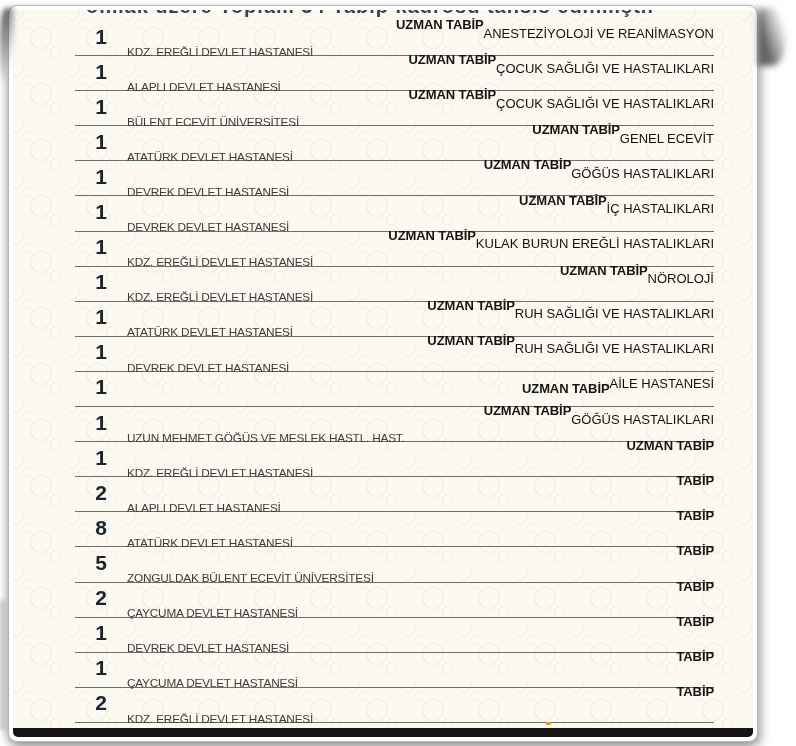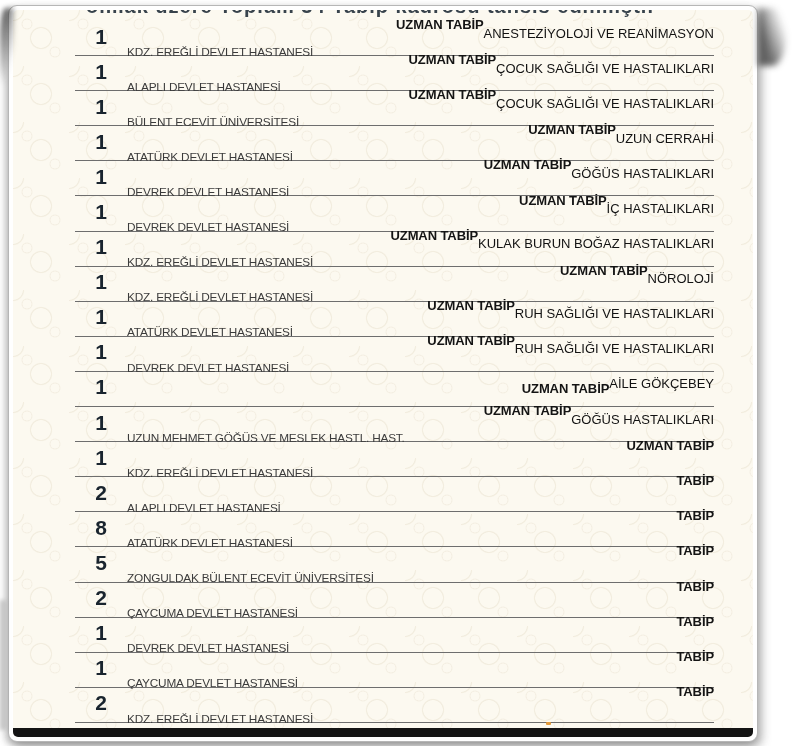--- a/index.html
+++ b/index.html
@@ -113,21 +113,21 @@
     </div>
     <div class="spec">ÇOCUK SAĞLIĞI VE HASTALIKLARI</div>
   </div>
 
   <div class="row">
     <div class="num">1</div>
     <div class="mid">
       <div class="pos">UZMAN TABİP</div>
       <div class="hosp">ATATÜRK DEVLET HASTANESİ</div>
     </div>
-    <div class="spec">UZUN CERRAHİ</div>
+    <div class="spec">GENEL ECEVİT</div>
   </div>
 
   <div class="row">
     <div class="num">1</div>
     <div class="mid">
       <div class="pos">UZMAN TABİP</div>
       <div class="hosp">DEVREK DEVLET HASTANESİ</div>
     </div>
     <div class="spec">GÖĞÜS HASTALIKLARI</div>
   </div>
@@ -140,21 +140,21 @@
     </div>
     <div class="spec">İÇ HASTALIKLARI</div>
   </div>
 
   <div class="row">
     <div class="num">1</div>
     <div class="mid">
       <div class="pos">UZMAN TABİP</div>
       <div class="hosp">KDZ. EREĞLİ DEVLET HASTANESİ</div>
     </div>
-    <div class="spec">KULAK BURUN BOĞAZ HASTALIKLARI</div>
+    <div class="spec">KULAK BURUN EREĞLİ HASTALIKLARI</div>
   </div>
 
   <div class="row">
     <div class="num">1</div>
     <div class="mid">
       <div class="pos">UZMAN TABİP</div>
       <div class="hosp">KDZ. EREĞLİ DEVLET HASTANESİ</div>
     </div>
     <div class="spec">NÖROLOJİ</div>
   </div>
@@ -175,21 +175,21 @@
       <div class="hosp">DEVREK DEVLET HASTANESİ</div>
     </div>
     <div class="spec">RUH SAĞLIĞI VE HASTALIKLARI</div>
   </div>
 
   <div class="row">
     <div class="num">1</div>
     <div class="mid">
       <div class="pos">UZMAN TABİP</div>
     </div>
-    <div class="spec">AİLE GÖKÇEBEY</div>
+    <div class="spec">AİLE HASTANESİ</div>
   </div>
 
   <div class="row">
     <div class="num">1</div>
     <div class="mid">
       <div class="pos">UZMAN TABİP</div>
       <div class="hosp">UZUN MEHMET GÖĞÜS VE MESLEK HASTL. HAST.</div>
     </div>
     <div class="spec">GÖĞÜS HASTALIKLARI</div>
   </div>

